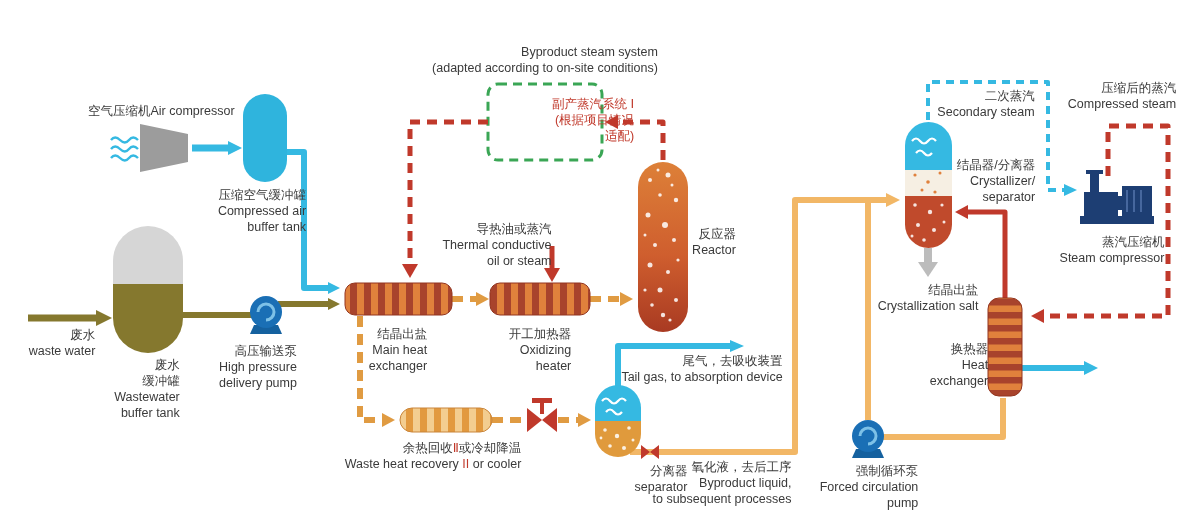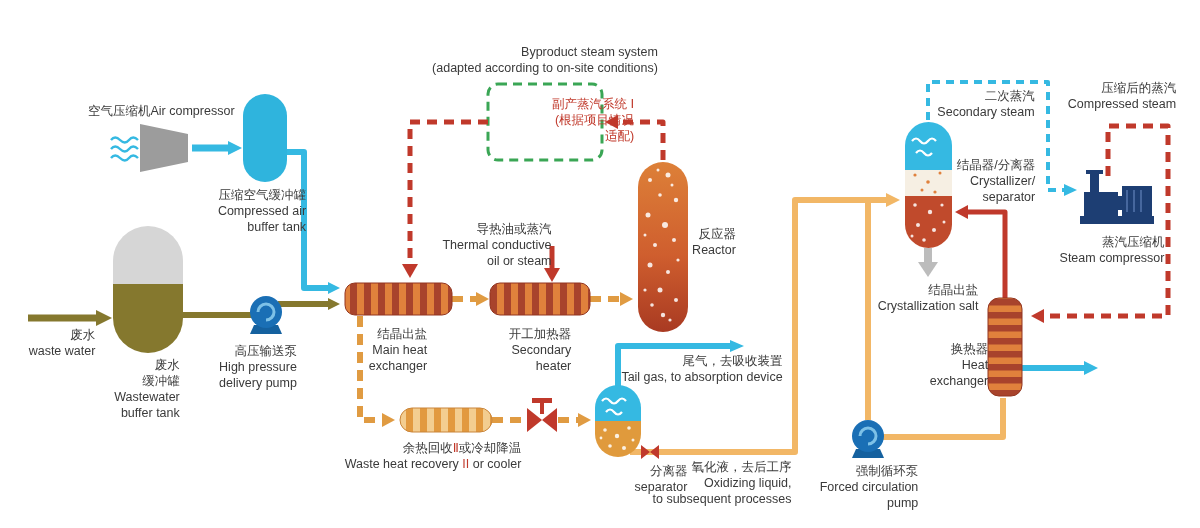--- a/index.html
+++ b/index.html
@@ -289,21 +289,21 @@
 </div>
 
 <div class="lbl" style="left:398px;top:326px;">
   <div>结晶出盐</div>
   <div>Main heat</div>
   <div>exchanger</div>
 </div>
 
 <div class="lbl" style="left:540px;top:326px;">
   <div>开工加热器</div>
-  <div>Secondary</div>
+  <div>Oxidizing</div>
   <div>heater</div>
 </div>
 
 <div class="lbl" style="left:62px;top:327px;">
   <div>废水</div>
   <div>waste water</div>
 </div>
 
 <div class="lbl" style="left:147px;top:357px;">
   <div>废水</div>
@@ -332,21 +332,21 @@
   <div>Tail gas, to absorption device</div>
 </div>
 
 <div class="lbl" style="left:617px;top:463px;margin-left:44px;">
   <div>分离器</div>
   <div>separator</div>
 </div>
 
 <div class="lbl" style="left:722px;top:459px;">
   <div>氧化液，去后工序</div>
-  <div>Oxidizing liquid,</div>
+  <div>Byproduct liquid,</div>
   <div>to subsequent processes</div>
 </div>
 
 
 <div class="lbl" style="left:986px;top:88px;">
   <div>二次蒸汽</div>
   <div>Secondary steam</div>
 </div>
 
 <div class="lbl" style="left:996px;top:157px;">

